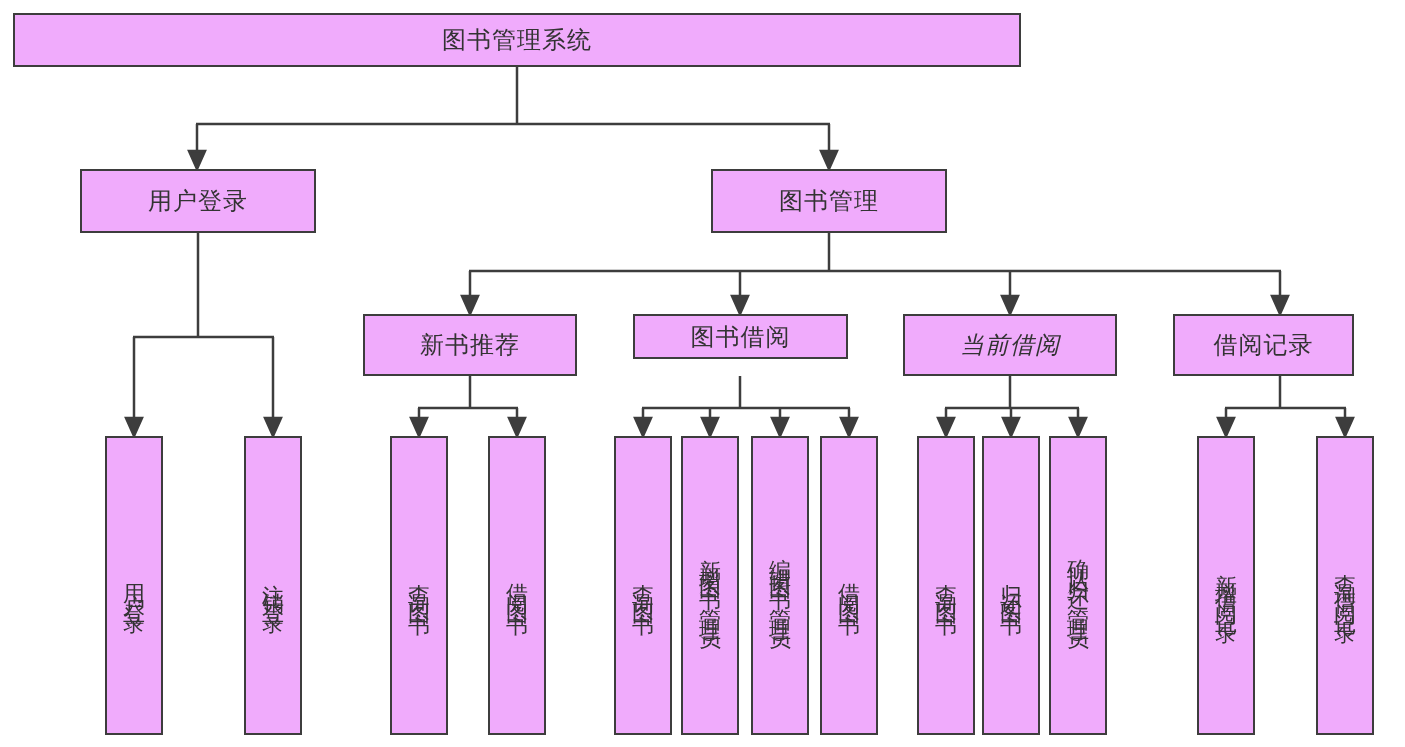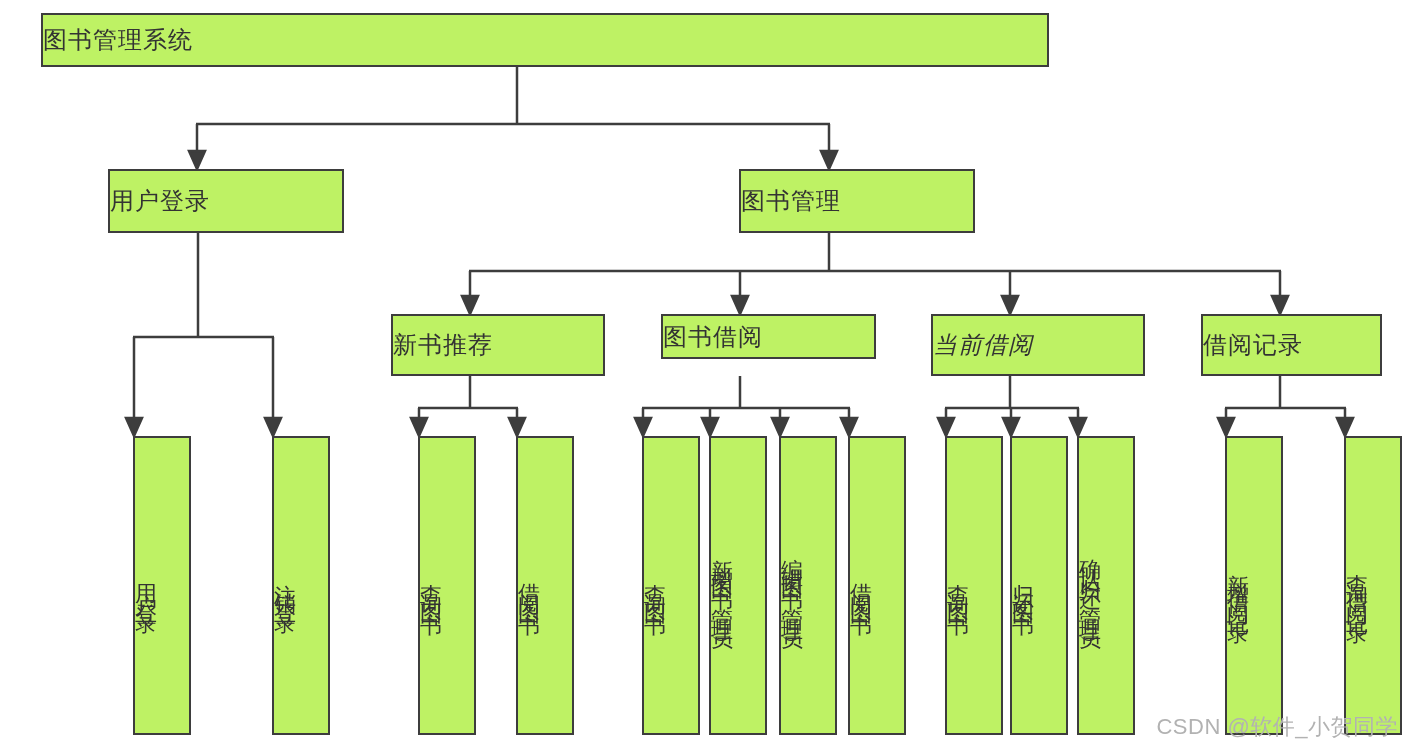--- a/index.html
+++ b/index.html
@@ -12,26 +12,25 @@
     font-family: "Liberation Sans", "DejaVu Sans", sans-serif;
   }
   .wires {
     position: absolute;
     left: 0; top: 0;
     width: 1405px; height: 747px;
   }
   .node {
     position: absolute;
     box-sizing: border-box;
-    background: #bef264;
+    background: #f0abfc;
     border: 2.5px solid #3d3d3d;
     display: flex;
     align-items: center;
-    justify-content: flex-start;
-    margin-left: 28px;
+    justify-content: center;
   }
   .hlabel {
     font-size: 24px;
     color: #333333;
     letter-spacing: 1px;
     white-space: nowrap;
   }
   .vlabel {
     writing-mode: vertical-rl;
     text-orientation: mixed;
@@ -182,15 +181,14 @@
     <span class="vlabel">确认归还（管理员）</span>
   </div>
 
   <div class="node leaf" style="left:1197px; top:436px; width:58px; height:299px;">
     <span class="vlabel">新增借阅记录</span>
   </div>
   <div class="node leaf" style="left:1316px; top:436px; width:58px; height:299px;">
     <span class="vlabel">查询借阅记录</span>
   </div>
 
-  <div class="watermark">CSDN @软件_小贺同学</div>
 
 </div>
 
 </body></html>

